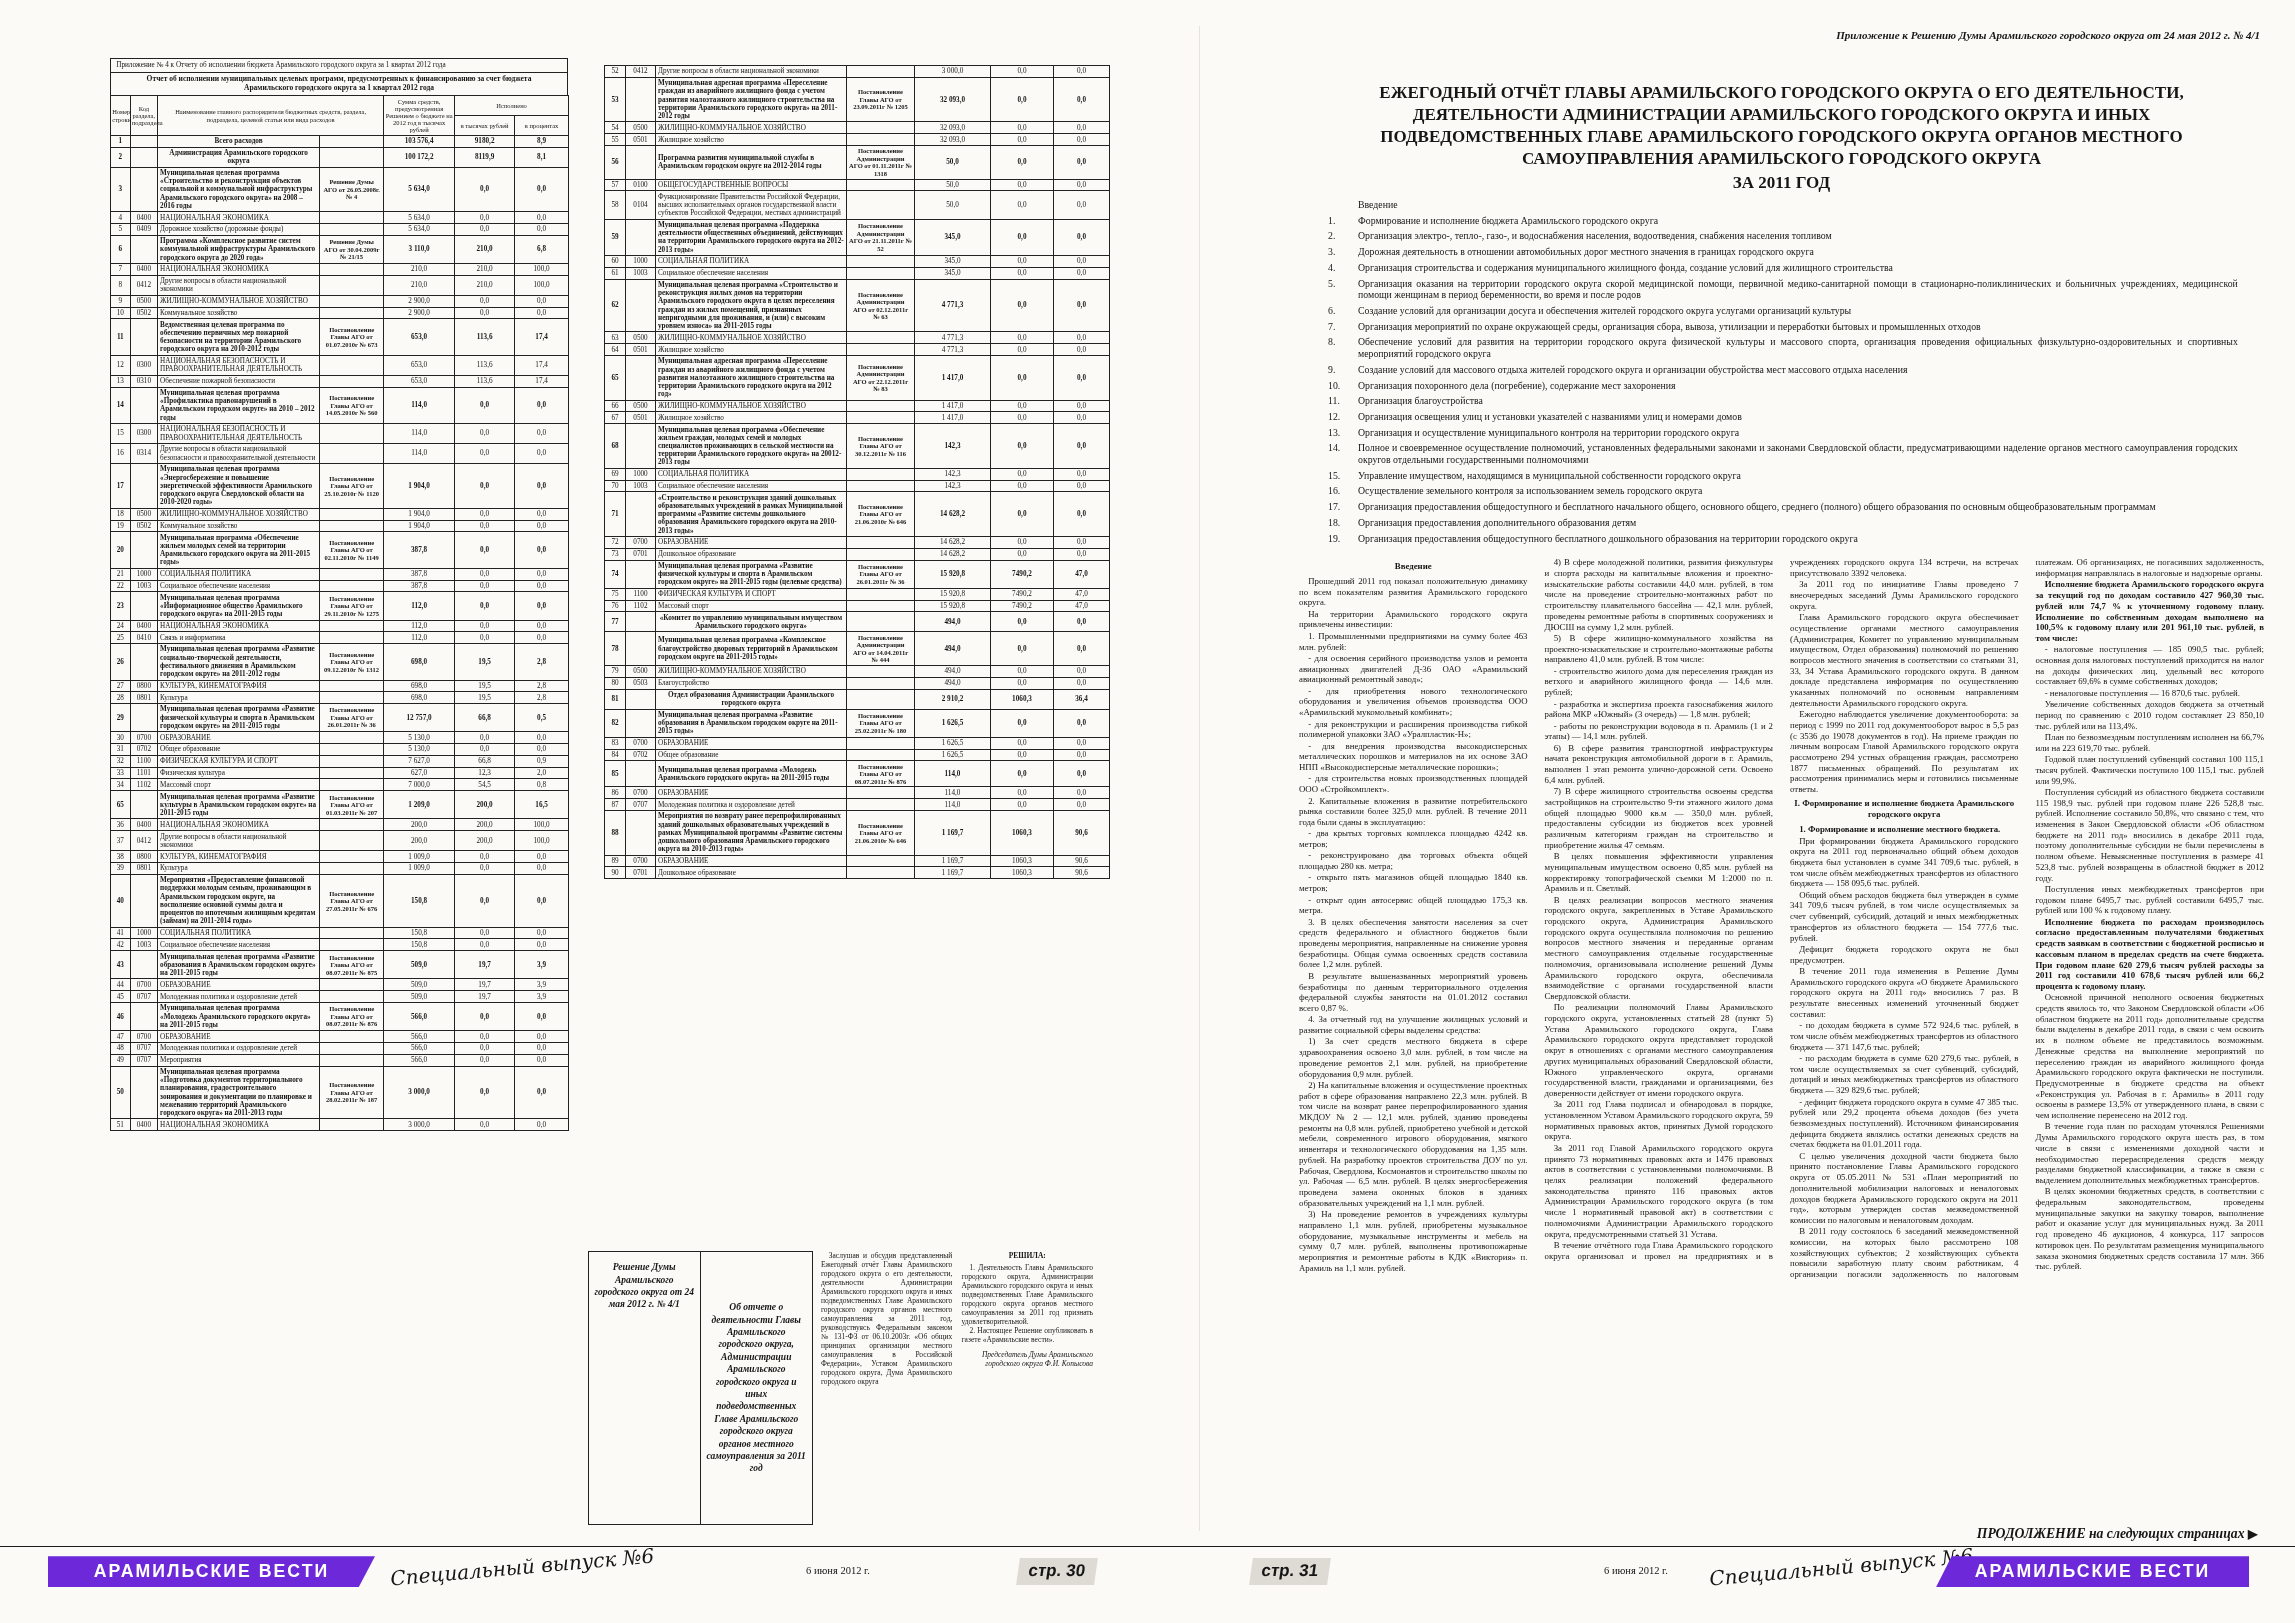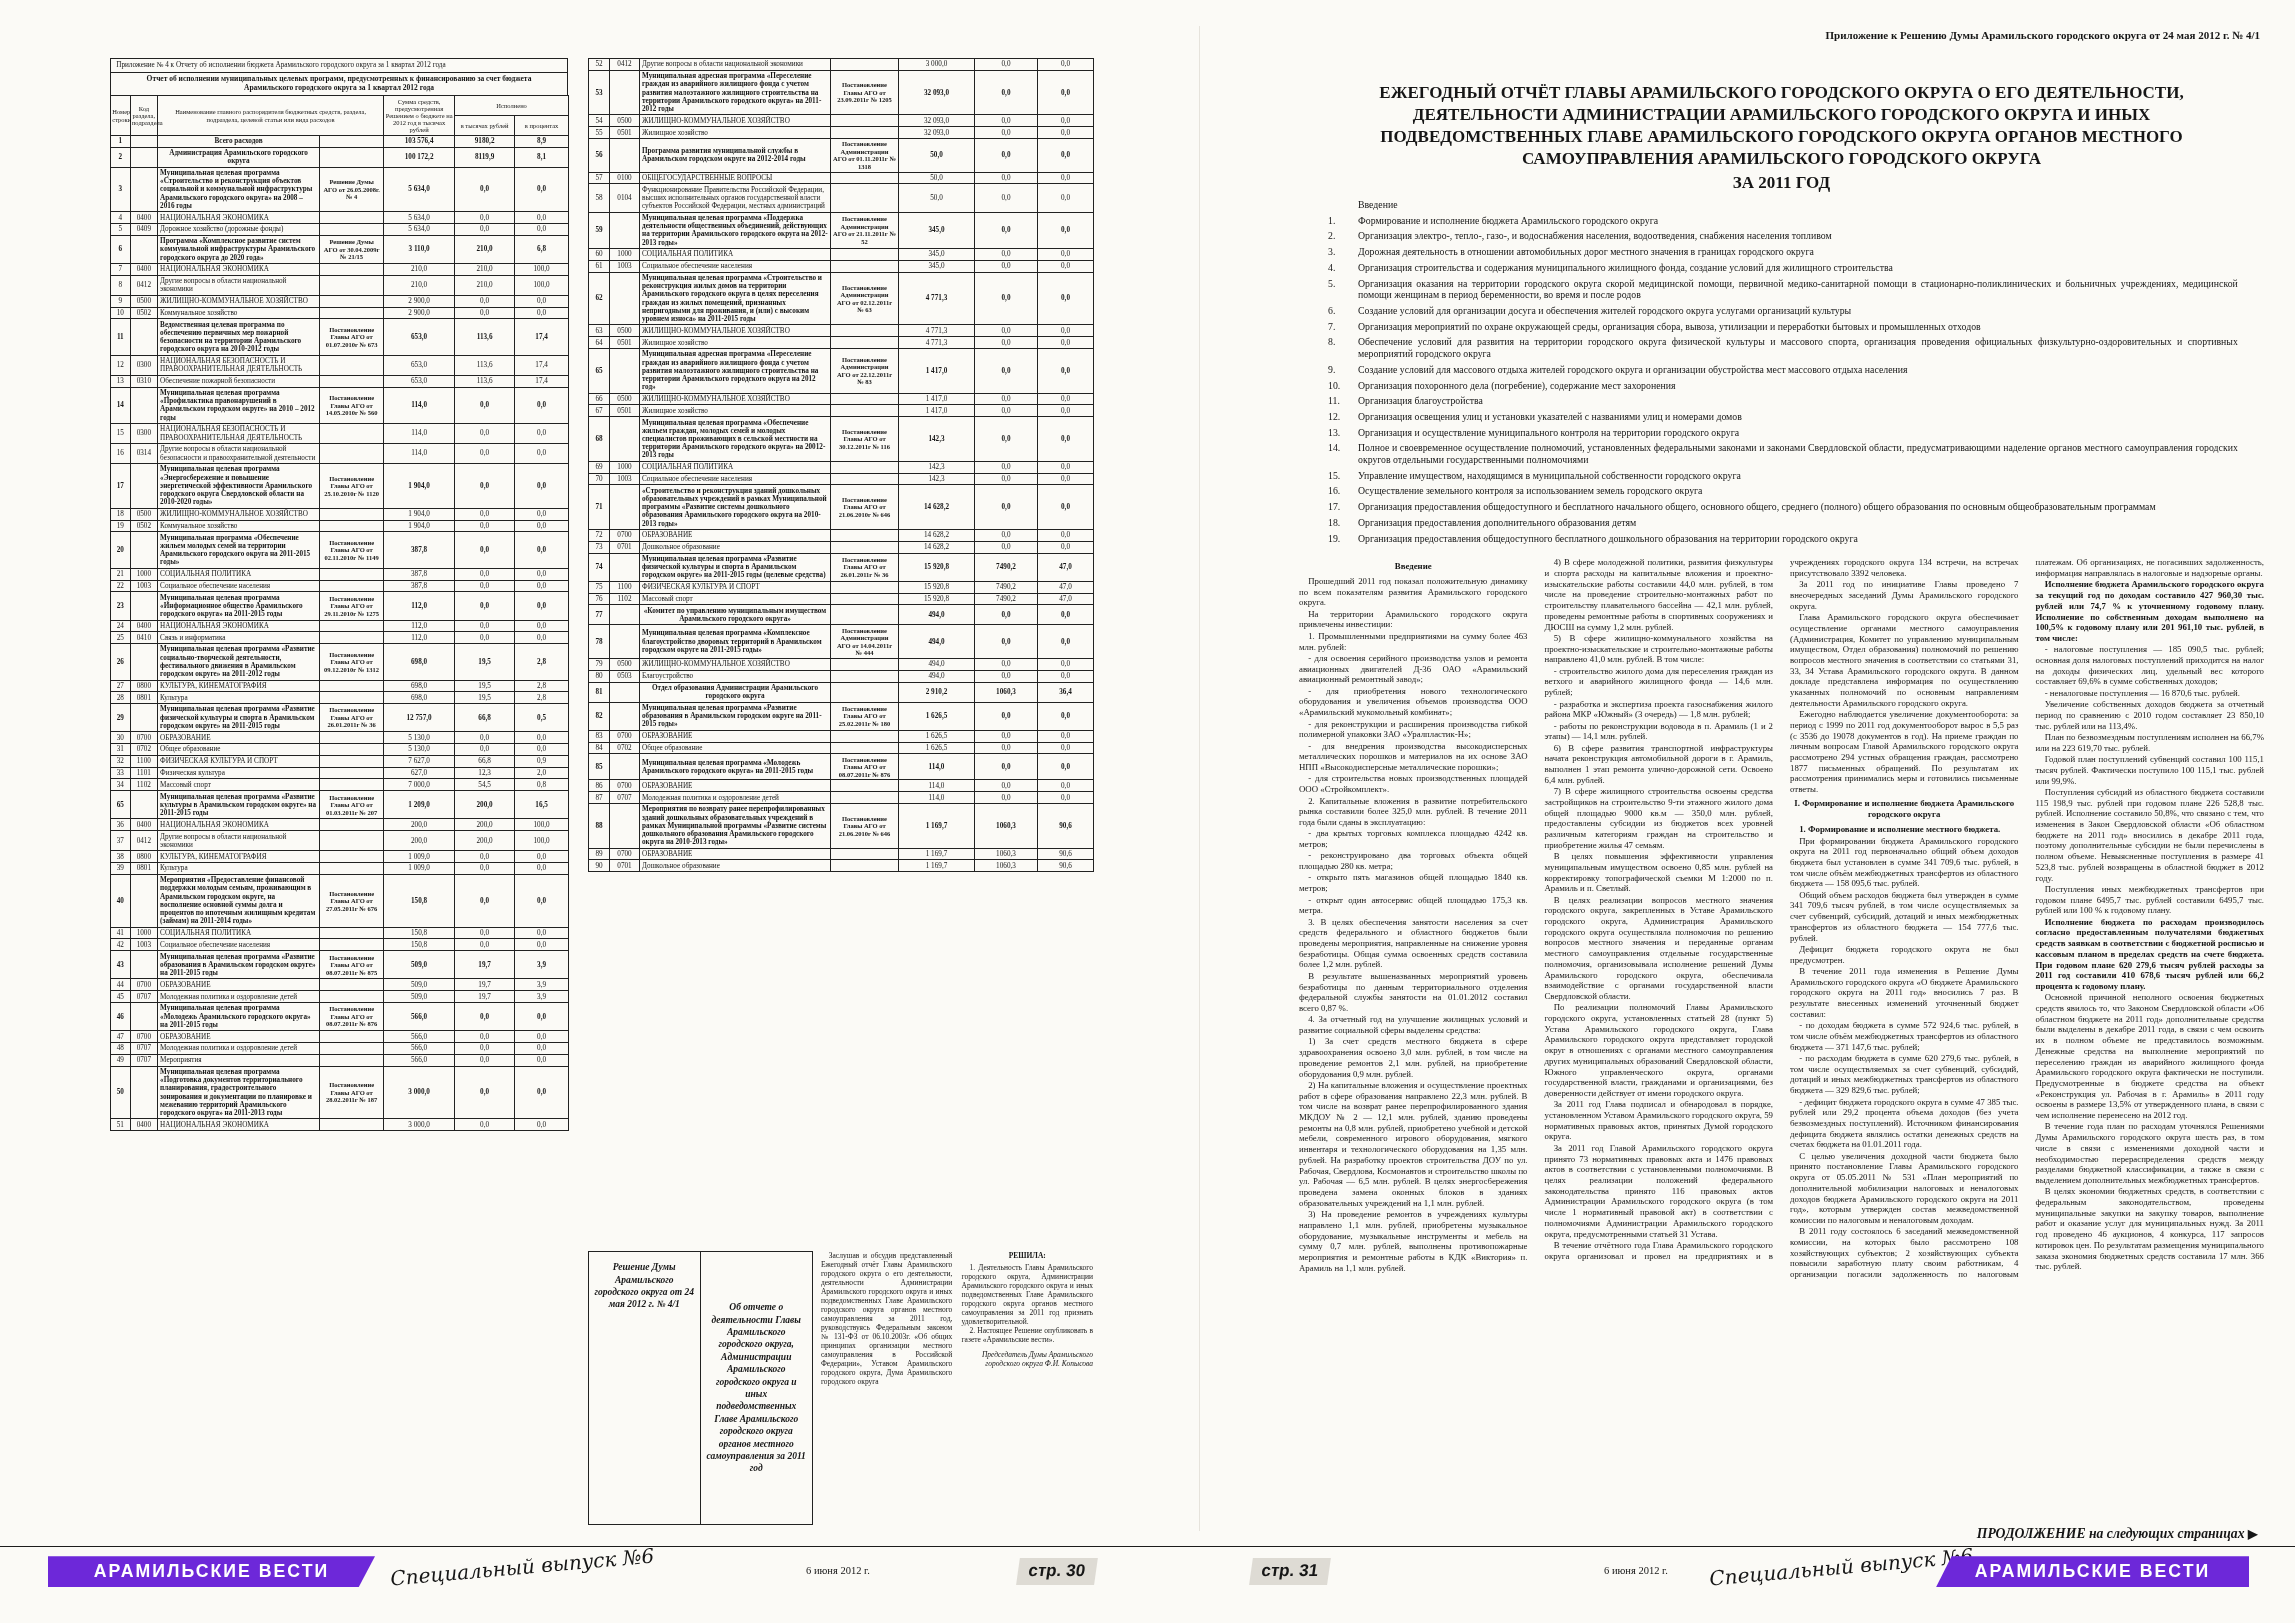--- a/index.html
+++ b/index.html
@@ -7,21 +7,21 @@
   #canvas {
     position:relative; width:2295px; height:1623px;
     background:#fbfaf6; color:#161616; overflow:hidden;
     font-family:"Liberation Serif", serif;
   }
   .fold { position:absolute; left:1199px; top:26px; width:1.3px; height:1505px; background:#e6e3dc; }
 
   
   .t-region { position:absolute; top:58px; }
   #t1 { left:110px; width:458px; }
-  #t2 { left:588px; width:505px; }
+  #t2 { left:604px; width:505px;margin-top:7px; }
   .t-note { border:1px solid #222; border-bottom:none; font-size:7.2px; line-height:8.5px; padding:2px 5.2px; }
   .t-title { border:1px solid #222; border-bottom:none; font-weight:bold; font-size:7.5px; line-height:8.8px; text-align:center; padding:2.6px 10.5px; }
   table.budget { width:100%; border-collapse:collapse; table-layout:fixed; }
   .budget th, .budget td { border:0.7px solid #222; vertical-align:middle; }
   .budget th { font-size:6.5px; line-height:7.2px; font-weight:normal; text-align:center; padding:1.3px; }
   .budget td { font-size:7.2px; line-height:8.2px; padding:1.3px 2px; }
   .budget td.c-num, .budget td.c-code, .budget td.c-sum, .budget td.c-ex, .budget td.c-pct { text-align:center; }
   .budget td.c-doc { font-size:6.5px; line-height:7.5px; text-align:center; }
   .budget td.c-name { text-align:left; }
   .budget tr.b td, .budget tr.bc td { font-weight:bold; }
@@ -32,21 +32,21 @@
   .dec-box { width:225px; border:1.6px solid #222; display:flex;justify-content:flex-end; }
   .dec-box-left { width:50%; border-right:1px solid #222; padding:9.2px 5.2px; font-weight:bold; font-style:italic; text-align:center; font-size:9.5px; line-height:12.4px; display:flex; align-items:flex-start; justify-content:center; }
   .dec-box-right { width:50%; padding:6.5px 5.2px; font-weight:bold; font-style:italic; text-align:center; font-size:9.5px; line-height:12.4px; display:flex; align-items:center; }
   .dec-text { flex:1; column-count:2; column-gap:9.2px; font-size:7.5px; line-height:9px; text-align:justify; }
   .dec-text p { text-indent:7.9px; margin-bottom:0; }
   .dec-text p.b { font-weight:bold; text-align:center; text-indent:0; margin:2.6px 0; }
   .dec-text p.sig { font-style:italic; text-align:right; text-indent:0; margin-top:6.5px; }
 
   
   .page-right { position:absolute; left:1299px; top:29px; width:965px; height:1513px; }
-  .appendix-note { text-align:right; font-weight:bold; font-size:11px; padding-right:3.9px; }
+  .appendix-note { text-align:right; font-style:italic; font-weight:bold; font-size:11px; padding-right:3.9px; }
   .report-title { text-align:center; font-weight:bold; font-size:17px; line-height:22px; margin:41px 17px 2.6px; }
   .report-year { text-align:center; font-weight:bold; font-size:17px; margin-bottom:6.5px; }
   .toc-title { text-align:center; font-weight:bold; font-size:15px; letter-spacing:0.7px; margin-bottom:10.5px; }
   .toc { font-size:9.8px; line-height:11.8px; margin:0 9.2px 13px 29px; }
   .toc-item { display:flex; margin-bottom:3.9px; }
   .toc-num { flex:0 0 30px; }
   .toc-text { flex:1; text-align:justify; padding-right:17px; }
   .body-cols { column-count:4; column-gap:17px; font-size:8.8px; line-height:10.7px; text-align:justify; }
   .body-cols p { text-indent:9.2px; margin-bottom:0.7px; }
   .body-cols p.hc { text-align:center; text-indent:0; font-weight:bold; margin:3.3px 0 4.6px; }

